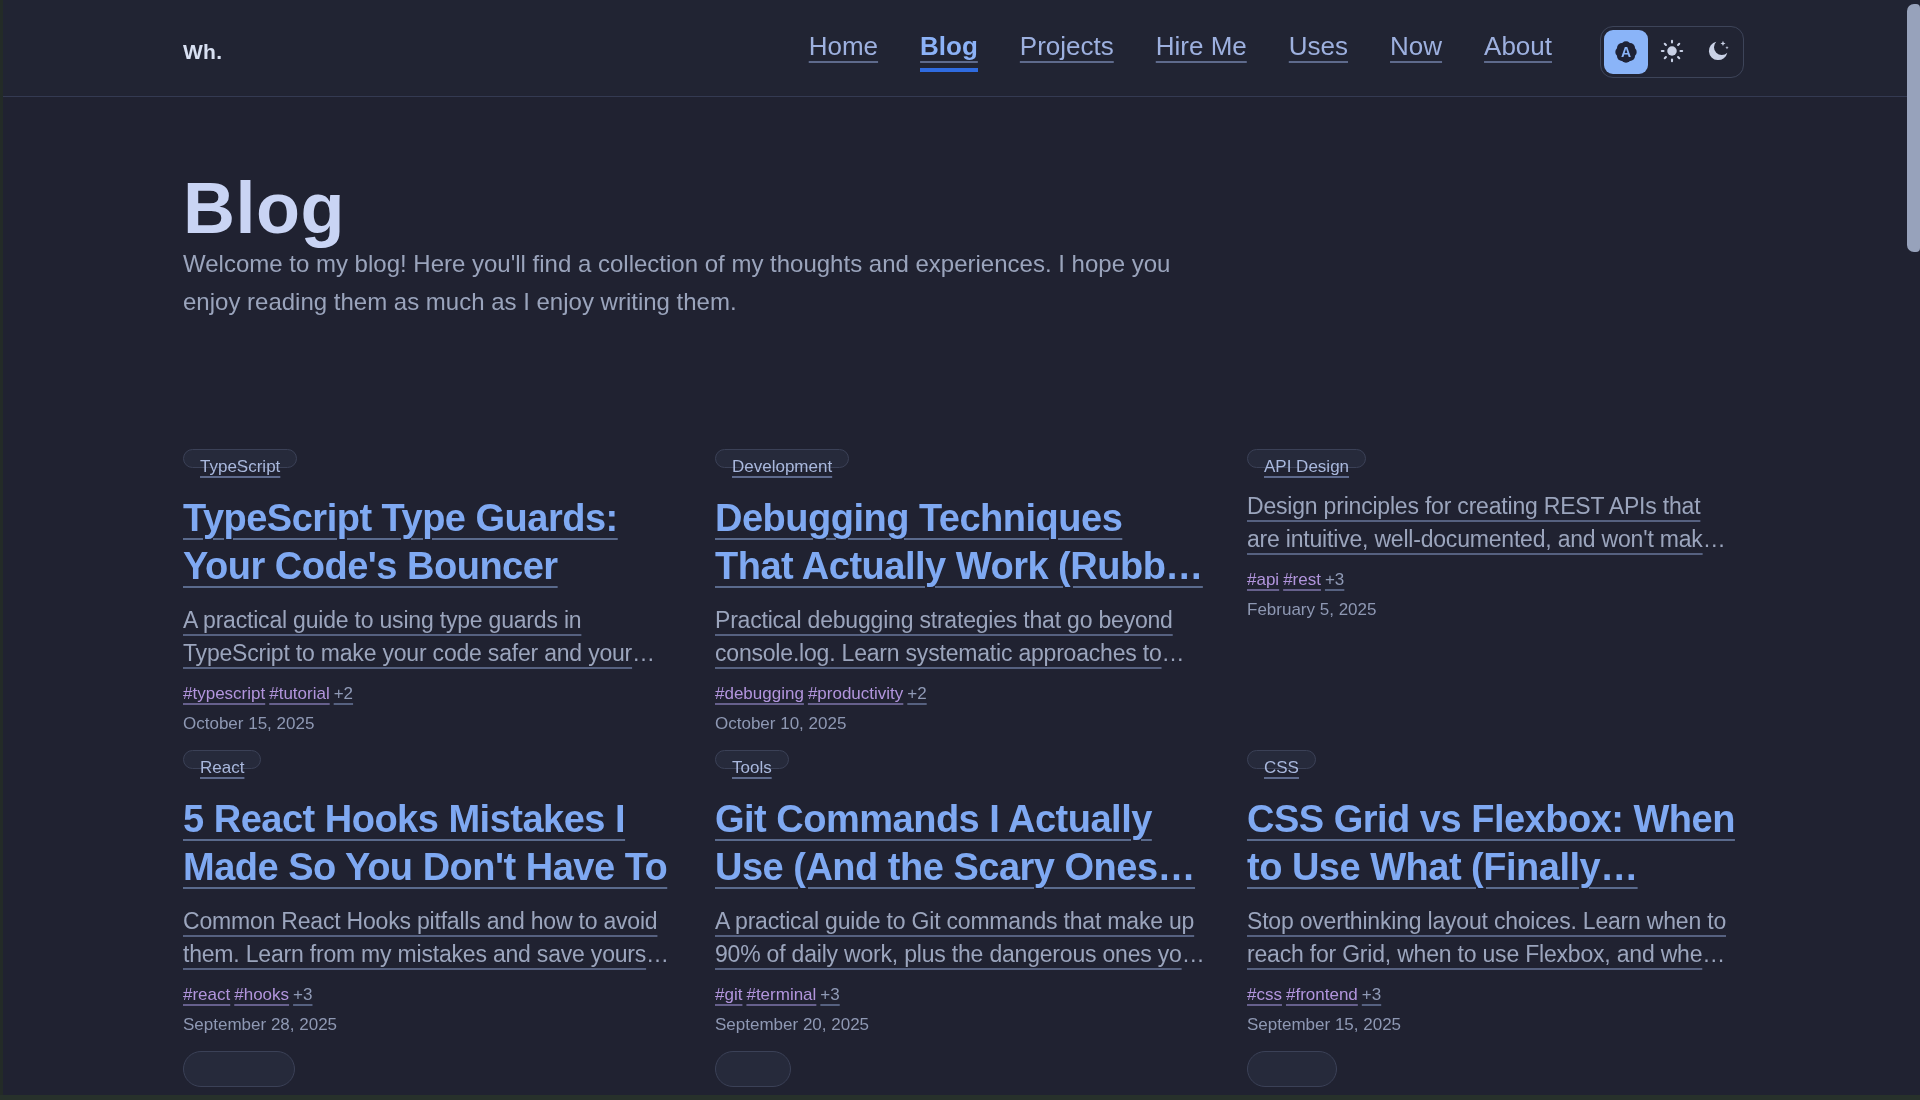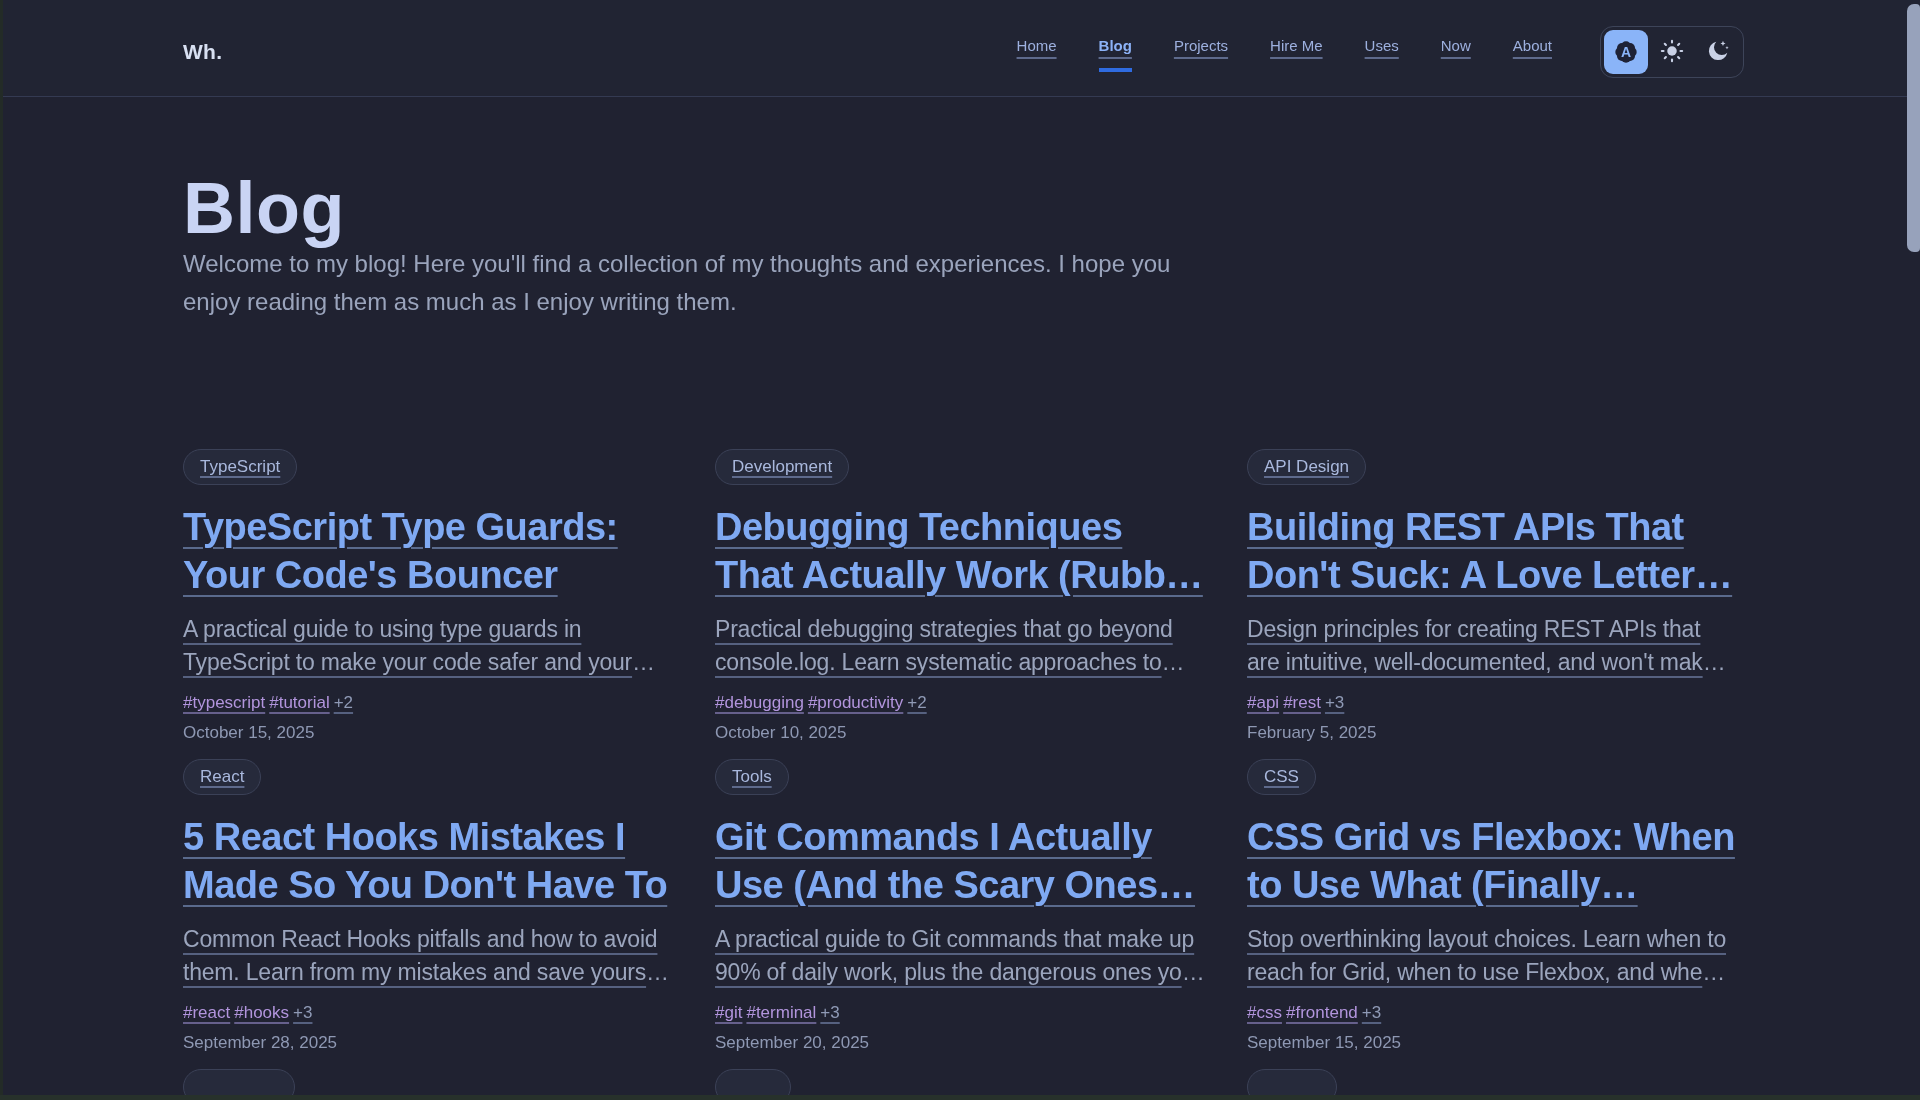--- a/index.html
+++ b/index.html
@@ -26,21 +26,21 @@
     letter-spacing: .3px;
   }
   .nav-links {
     margin-left: auto;
     display: flex;
     align-items: center;
     gap: 42px;
   }
   .nav-link {
     color: #9db0df;
-    font-size: 15px;
+    font-size: 26px;
     text-decoration: underline;
     text-decoration-color: #5e6a8c;
     text-decoration-thickness: 2px;
     text-underline-offset: 6px;
     cursor: pointer;
     padding-bottom: 9px;
     border-bottom: 4px solid transparent;
     line-height: 26px;
   }
   .nav-link.active {
@@ -104,21 +104,21 @@
 
   .posts-grid {
     margin-top: 128px;
     display: grid;
     grid-template-columns: repeat(3, 1fr);
     column-gap: 42px;
     row-gap: 16px;
   }
   .badge {
     display: inline-block;
-    height: 36px;
+    height: 19px;
     border: 1.5px solid #3b4157;
     background: #262a3b;
     border-radius: 18px;
     padding: 7px 16px 0;
     font-size: 17px;
     color: #a9b8dd;
     text-decoration: underline;
     text-decoration-color: #5e6a8c;
     text-decoration-thickness: 1.5px;
     text-underline-offset: 4px;
@@ -295,21 +295,20 @@
     <p class="post-desc">Practical debugging strategies that go beyond console.log. Learn systematic approaches to finding and fixing bugs…</p>
     <div class="post-tags">
           <span class="tag">#debugging</span>
           <span class="tag">#productivity</span>
           <span class="more">+2</span>
         </div>
     <span class="post-date">October 10, 2025</span>
   </article>
       <article>
     <span class="badge">API Design</span>
-    <a class="post-title">Building REST APIs That Don't Suck: A Love Letter…</a>
     <p class="post-desc">Design principles for creating REST APIs that are intuitive, well-documented, and won't make other developers curse…</p>
     <div class="post-tags">
           <span class="tag">#api</span>
           <span class="tag">#rest</span>
           <span class="more">+3</span>
         </div>
     <span class="post-date">February 5, 2025</span>
   </article>
       <article>
     <span class="badge">React</span>

